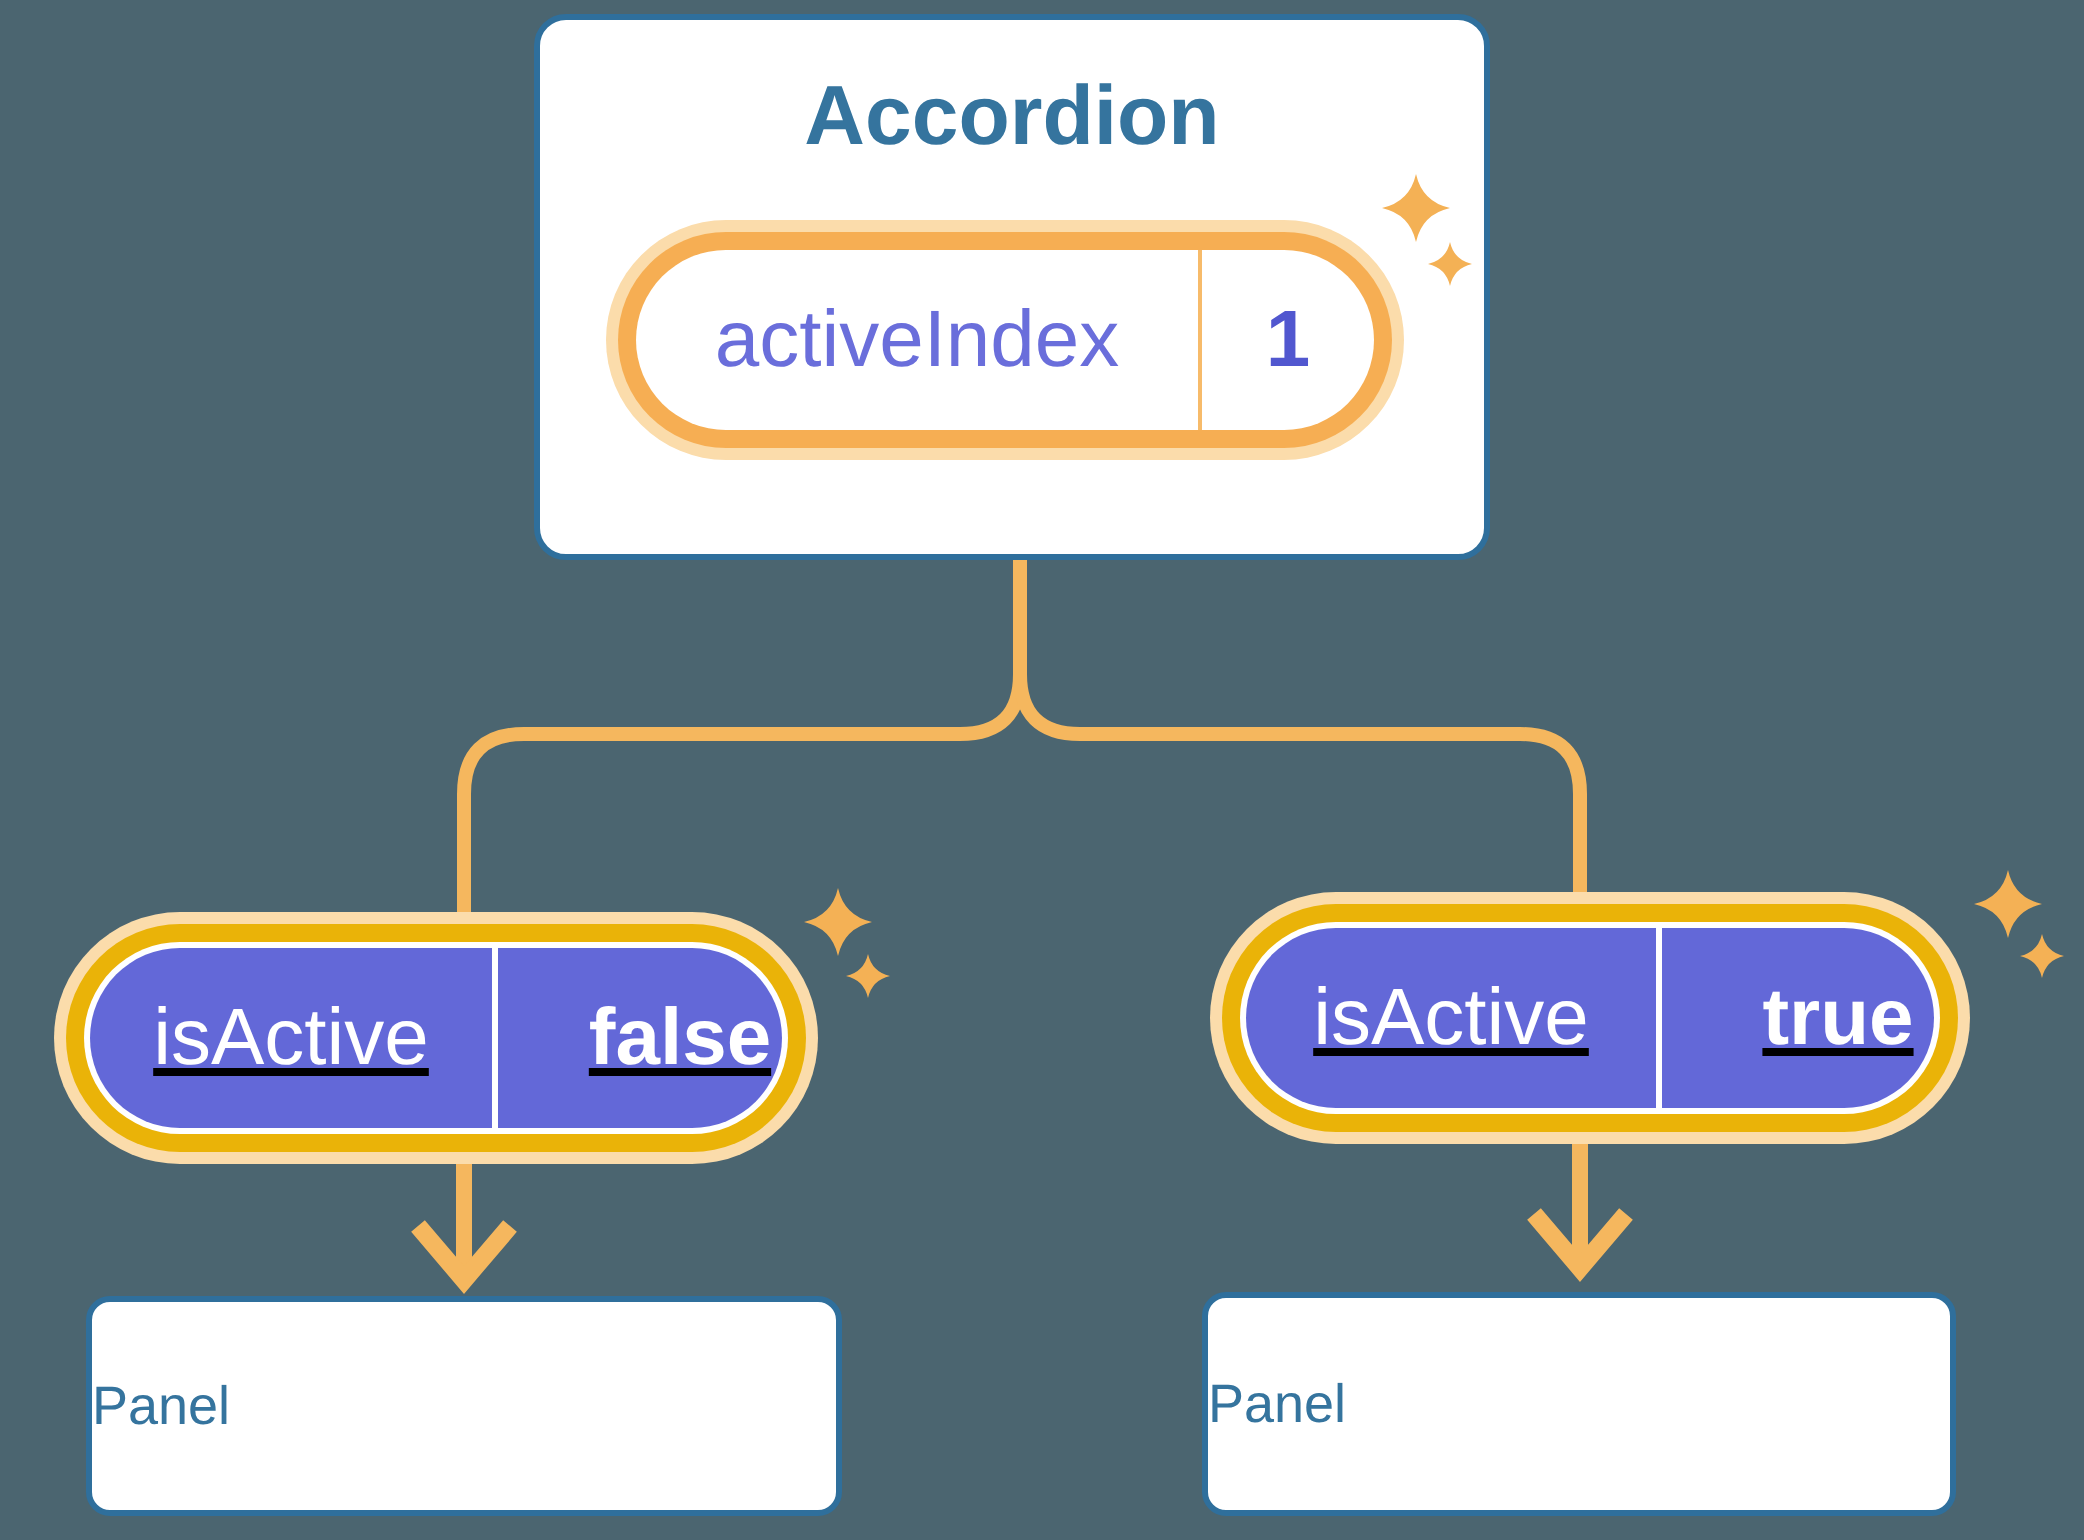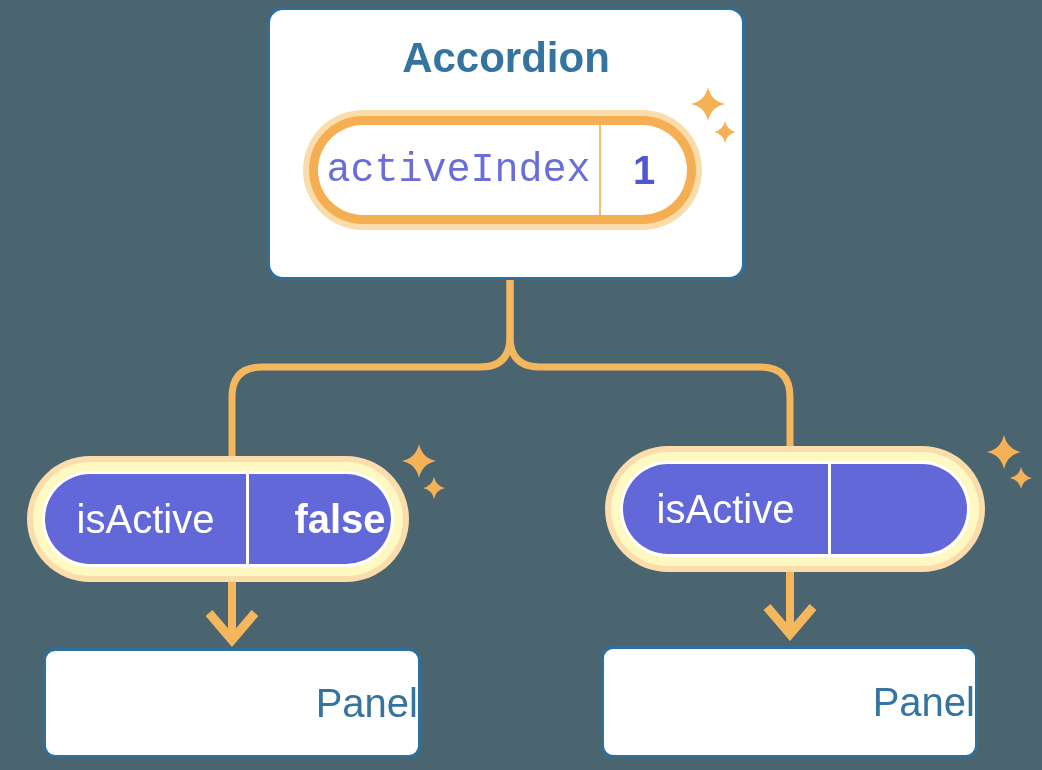--- a/index.html
+++ b/index.html
@@ -67,31 +67,30 @@
   .seg {
     display: flex;
     align-items: center;
     justify-content: center;
     font-size: 40px;
   }
   .state-pill .seg-label {
     flex: 1;
     color: #6A6EDB;
     border-right: 2px solid #F7BB6A;
-    font-family: Liberation Mono, monospace;
   }
   .state-pill .seg-value {
     width: 86px;
     color: #5157CF;
     font-weight: 700;
   }
   
   .prop-pill-left  { left: 27px;  top: 456px; width: 382px; height: 126px; z-index: 2; }
   .prop-pill-right { left: 605px; top: 446px; width: 380px; height: 126px; z-index: 2; }
-  .prop-pill-left .pill-ring, .prop-pill-right .pill-ring { background: #fef9c3; }
+  .prop-pill-left .pill-ring, .prop-pill-right .pill-ring { background: #eab308; text-decoration: underline; }
   .pill-white-rim {
     border-radius: 999px;
     width: 100%; height: 100%;
     box-sizing: border-box;
     background: #ffffff;
     padding: 3px;
   }
   .prop-body {
     border-radius: 999px;
     width: 100%; height: 100%;
@@ -110,23 +109,23 @@
   .prop-body .seg-value {
     flex: 1;
     color: #ffffff;
     font-weight: 700;
     padding-left: 40px;
   }
   
   .panel-card {
     display: flex;
     align-items: center;
-    justify-content: flex-end;
+    justify-content: flex-start;
     border-radius: 12px;
-    font-size: 40px;
+    font-size: 27px;
     color: #35749E;
   }
   .panel-left  { left: 43px;  top: 648px; width: 378px; height: 110px; }
   .panel-right { left: 601px; top: 646px; width: 377px; height: 112px; }
   
   .sparkle {
     position: absolute;
     z-index: 3;
   }
 </style>
@@ -179,20 +178,21 @@
   </svg>
   <svg class="sparkle" style="left:423px; top:477px;" width="22" height="22" viewBox="-12 -12 24 24">
     <path d="M0,-12 Q2.2,-2.2 12,0 Q2.2,2.2 0,12 Q-2.2,2.2 -12,0 Q-2.2,-2.2 0,-12 Z" fill="#F4B155"></path>
   </svg>
 
   <div class="pill-glow prop-pill-right">
     <div class="pill-ring">
       <div class="pill-white-rim">
         <div class="prop-body">
           <div class="seg seg-label">isActive</div>
+          <div class="seg seg-value">true</div>
         </div>
       </div>
     </div>
   </div>
 
   <svg class="sparkle" style="left:987px; top:435px;" width="34" height="34" viewBox="-12 -12 24 24">
     <path d="M0,-12 Q2.2,-2.2 12,0 Q2.2,2.2 0,12 Q-2.2,2.2 -12,0 Q-2.2,-2.2 0,-12 Z" fill="#F4B155"></path>
   </svg>
   <svg class="sparkle" style="left:1010px; top:467px;" width="22" height="22" viewBox="-12 -12 24 24">
     <path d="M0,-12 Q2.2,-2.2 12,0 Q2.2,2.2 0,12 Q-2.2,2.2 -12,0 Q-2.2,-2.2 0,-12 Z" fill="#F4B155"></path>

